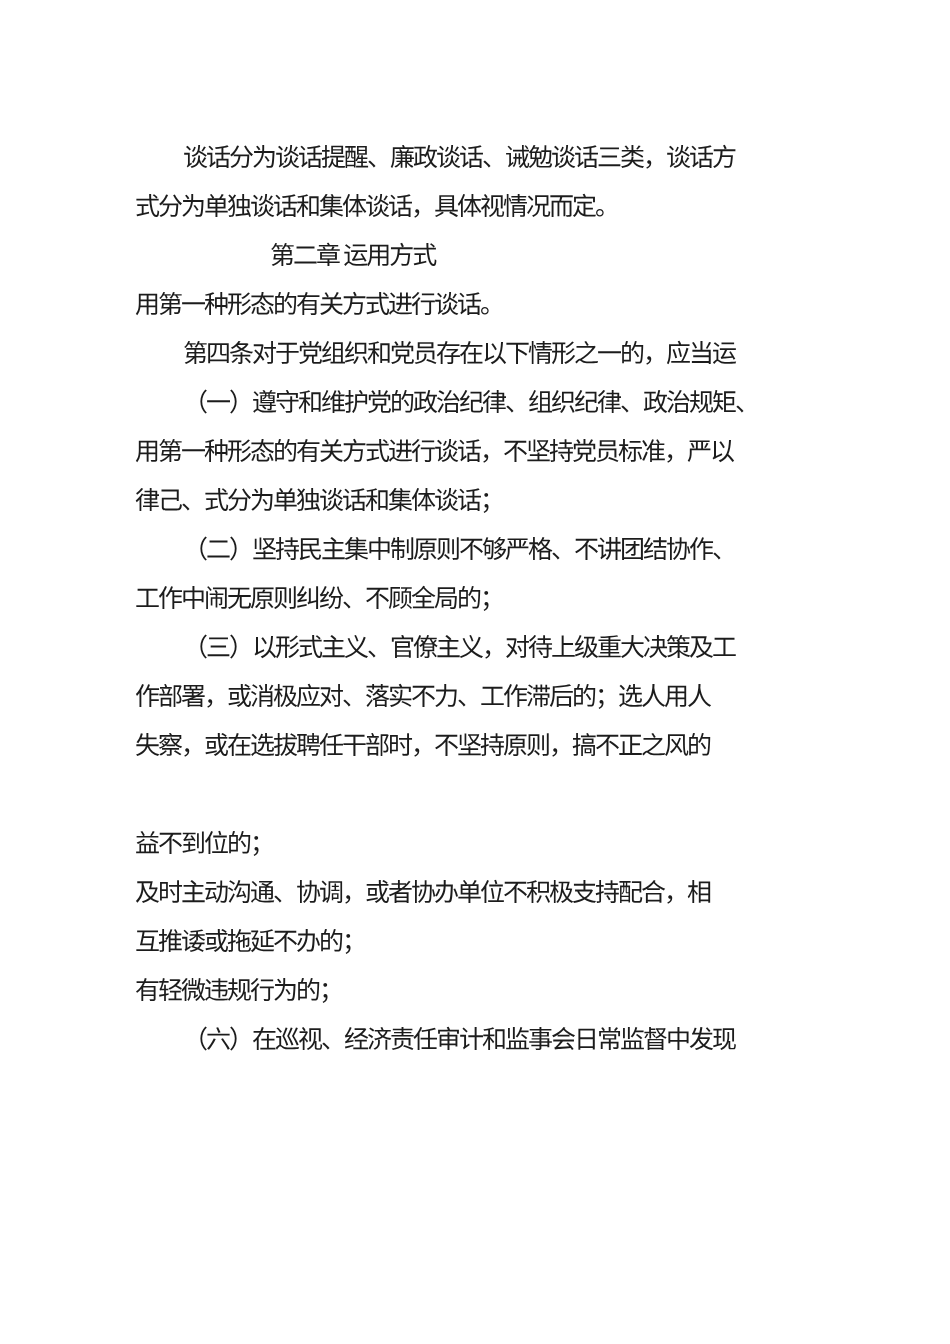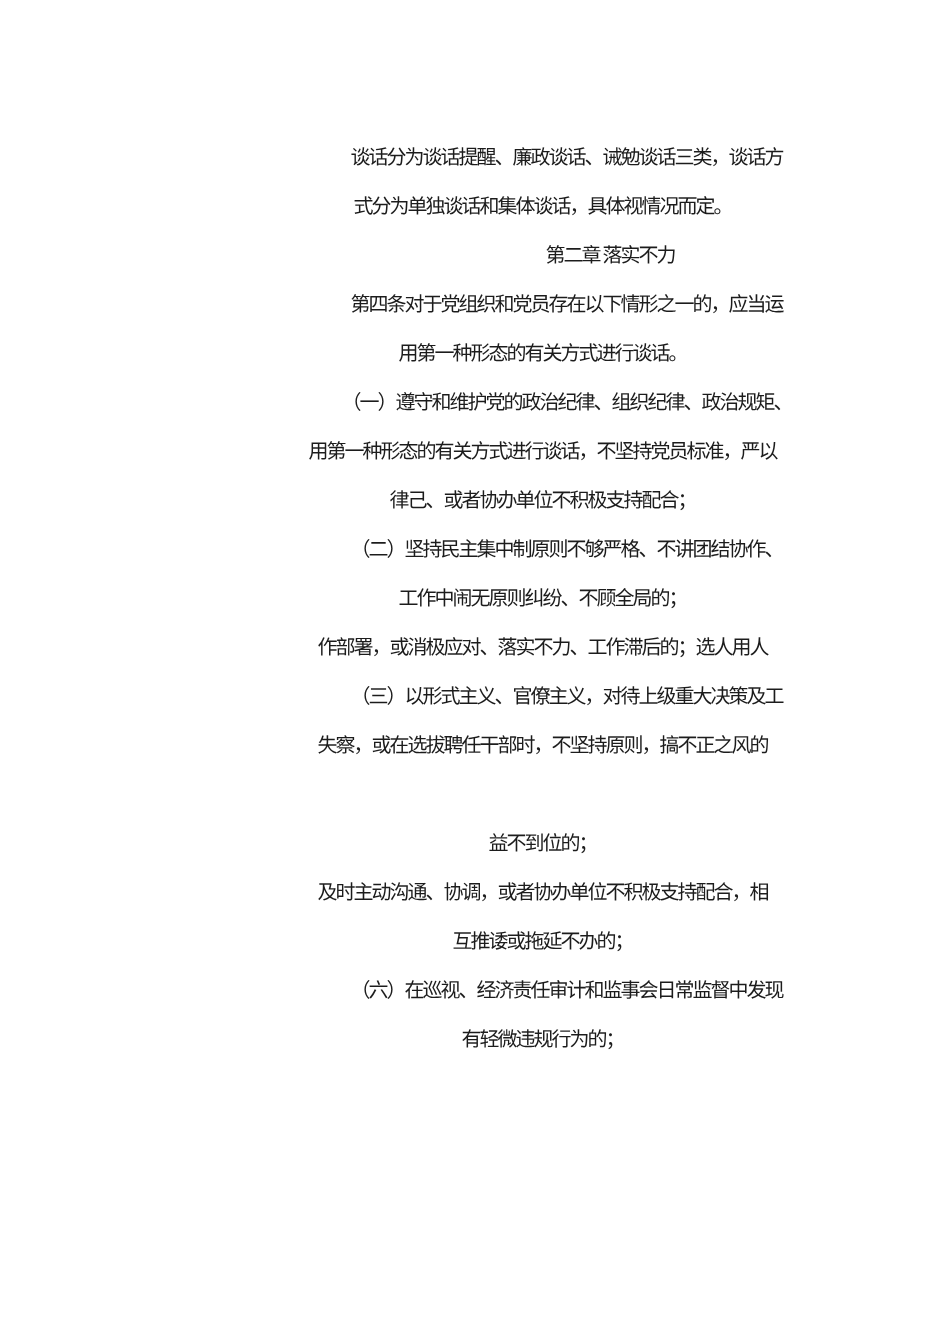--- a/index.html
+++ b/index.html
@@ -18,53 +18,53 @@
   }
   .doc {
     position: absolute;
     left: 135px;
     top: 133px;
     width: 815px;
   }
   .line {
     height: 49px;
     line-height: 49px;
-    font-size: 20px;
+    font-size: 25px;
     letter-spacing: -2px;
     white-space: nowrap;
-    text-align: center;
+    text-align: left;
   }
   .ind {
     padding-left: 48px;   
   }
   .head {
     padding-left: 135px;  
   }
   .blank {
     height: 49px;
   }
 </style>
 </head>
 <body>
 
 <div class="page">
   <div class="doc">
     <div class="line ind">谈话分为谈话提醒、廉政谈话、诫勉谈话三类，谈话方</div>
     <div class="line">式分为单独谈话和集体谈话，具体视情况而定。</div>
-    <div class="line head">第二章 落实不力</div>
+    <div class="line head">第二章 运用方式</div>
+    <div class="line">用第一种形态的有关方式进行谈话。</div>
     <div class="line ind">第四条对于党组织和党员存在以下情形之一的，应当运</div>
-    <div class="line">用第一种形态的有关方式进行谈话。</div>
     <div class="line ind">（一）遵守和维护党的政治纪律、组织纪律、政治规矩、</div>
     <div class="line">用第一种形态的有关方式进行谈话，不坚持党员标准，严以</div>
-    <div class="line">律己、或者协办单位不积极支持配合；</div>
+    <div class="line">律己、式分为单独谈话和集体谈话；</div>
     <div class="line ind">（二）坚持民主集中制原则不够严格、不讲团结协作、</div>
     <div class="line">工作中闹无原则纠纷、不顾全局的；</div>
+    <div class="line ind">（三）以形式主义、官僚主义，对待上级重大决策及工</div>
     <div class="line">作部署，或消极应对、落实不力、工作滞后的；选人用人</div>
-    <div class="line ind">（三）以形式主义、官僚主义，对待上级重大决策及工</div>
     <div class="line">失察，或在选拔聘任干部时，不坚持原则，搞不正之风的</div>
     <div class="line blank"></div>
     <div class="line">益不到位的；</div>
     <div class="line">及时主动沟通、协调，或者协办单位不积极支持配合，相</div>
     <div class="line">互推诿或拖延不办的；</div>
+    <div class="line">有轻微违规行为的；</div>
     <div class="line ind">（六）在巡视、经济责任审计和监事会日常监督中发现</div>
-    <div class="line">有轻微违规行为的；</div>
   </div>
 </div>
 
 </body></html>

